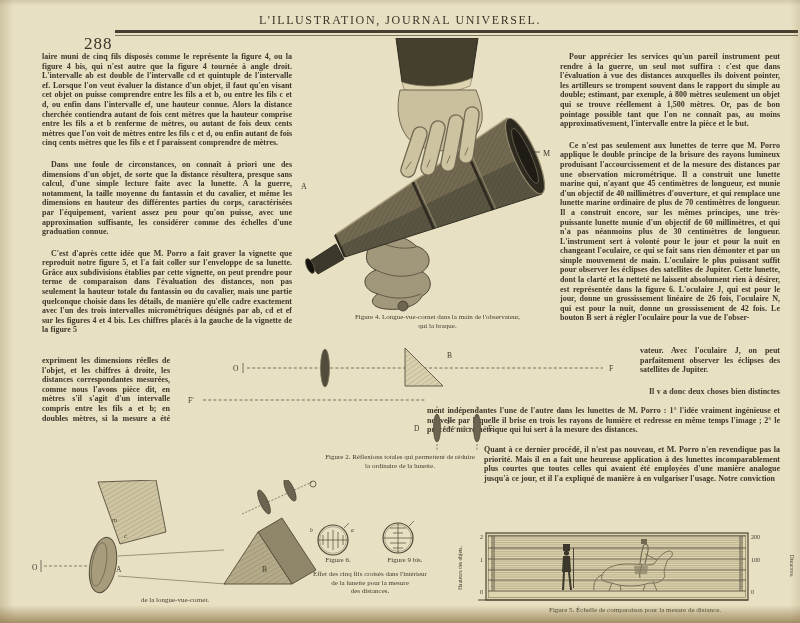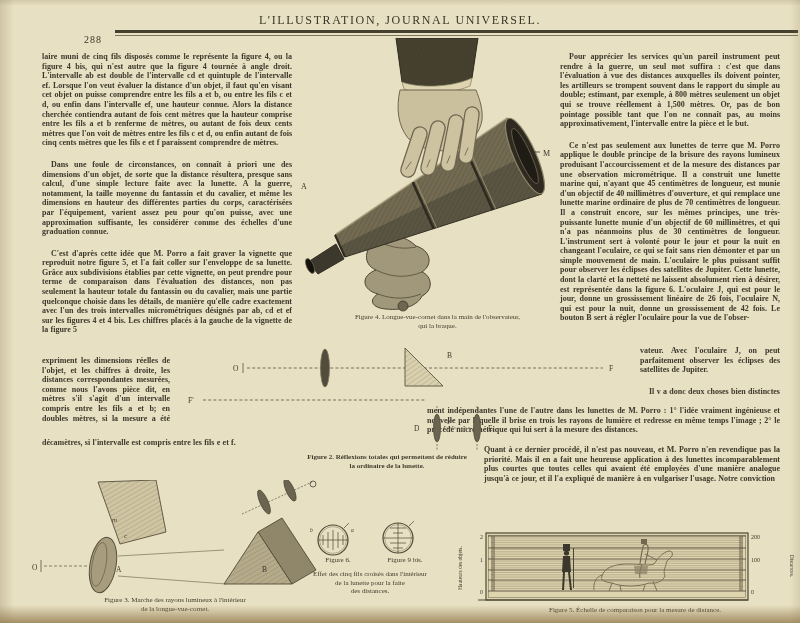--- a/index.html
+++ b/index.html
@@ -9,39 +9,38 @@
   .col p{margin:12px;text-indent:9px;font-weight:bold;}
   .col p.noind{text-indent:0;}
   .cap{font-size:7px;line-height:8.6px;text-align:center;color:#413c2f;}
   .vignette{pointer-events:none;}
   svg{display:block;}
   svg text{font-family:"Liberation Serif","DejaVu Serif",serif;fill:#3c382c;}
 </style>
 </head>
 <body>
 
-<div class="abs" style="left:84px;top:34px;font-size:10px;letter-spacing:1px;color:#383428;">288</div>
+<div class="abs" style="left:84px;top:34px;font-size:17px;letter-spacing:1px;color:#383428;">288</div>
 
 <div class="abs" style="left:200px;top:13px;width:400px;text-align:center;font-size:12px;letter-spacing:1.6px;color:#3a362a;">L'ILLUSTRATION, JOURNAL UNIVERSEL.</div>
 
 <div class="abs" style="left:115px;top:30px;width:683px;height:3px;background:#45402f;"></div>
 <div class="abs" style="left:115px;top:34.5px;width:683px;height:1px;background:#7c745c;"></div>
 
 <div class="abs col" style="left:30px;top:40px;width:274px;height:302px;">
   <p class="noind">laire muni de cinq fils disposés comme le représente la figure 4, ou la figure 4 bis, qui n'est autre que la figure 4 tournée à angle droit. L'intervalle ab est double de l'intervalle cd et quintuple de l'intervalle ef. Lorsque l'on veut évaluer la distance d'un objet, il faut qu'en visant cet objet on puisse comprendre entre les fils a et b, ou entre les fils c et d, ou enfin dans l'intervalle ef, une hauteur connue. Alors la distance cherchée contiendra autant de fois cent mètres que la hauteur comprise entre les fils a et b renferme de mètres, ou autant de fois deux cents mètres que l'on voit de mètres entre les fils c et d, ou enfin autant de fois cinq cents mètres que les fils e et f paraissent comprendre de mètres.</p>
   <p>Dans une foule de circonstances, on connaît à priori une des dimensions d'un objet, de sorte que la distance résultera, presque sans calcul, d'une simple lecture faite avec la lunette. A la guerre, notamment, la taille moyenne du fantassin et du cavalier, et même les dimensions en hauteur des différentes parties du corps, caractérisées par l'équipement, varient assez peu pour qu'on puisse, avec une approximation suffisante, les considérer comme des échelles d'une graduation connue.</p>
   <p>C'est d'après cette idée que M. Porro a fait graver la vignette que reproduit notre figure 5, et l'a fait coller sur l'enveloppe de sa lunette. Grâce aux subdivisions établies par cette vignette, on peut prendre pour terme de comparaison dans l'évaluation des distances, non pas seulement la hauteur totale du fantassin ou du cavalier, mais une partie quelconque choisie dans les détails, de manière qu'elle cadre exactement avec l'un des trois intervalles micrométriques désignés par ab, cd et ef sur les figures 4 et 4 bis. Les chiffres placés à la gauche de la vignette de la figure 5</p>
 </div>
 
 <div class="abs col" style="left:30px;top:344px;width:152px;height:80px;">
   <p class="noind">expriment les dimensions réelles de l'objet, et les chiffres à droite, les distances correspondantes mesurées, comme nous l'avons pièce dit, en mètres s'il s'agit d'un intervalle compris entre les fils a et b; en doubles mètres, si la mesure a été prise avec les fils c et d; en demi-</p>
 </div>
 
 <div class="abs col" style="left:30px;top:426px;width:274px;height:56px;">
-  <p class="noind">décamètres, si l'intervalle est compris entre les fils e et f.</p>
 </div>
 
 <div class="abs col" style="left:548px;top:40px;width:244px;height:294px;">
   <p>Pour apprécier les services qu'un pareil instrument peut rendre à la guerre, un seul mot suffira : c'est que dans l'évaluation à vue des distances auxquelles ils doivent pointer, les artilleurs se trompent souvent dans le rapport du simple au double; estimant, par exemple, à 800 mètres seulement un objet qui se trouve réellement à 1,500 mètres. Or, pas de bon pointage possible tant que l'on ne connaît pas, au moins approximativement, l'intervalle entre la pièce et le but.</p>
   <p>Ce n'est pas seulement aux lunettes de terre que M. Porro applique le double principe de la brisure des rayons lumineux produisant l'accourcissement et de la mesure des distances par une observation micrométrique. Il a construit une lunette marine qui, n'ayant que 45 centimètres de longueur, est munie d'un objectif de 40 millimètres d'ouverture, et qui remplace une lunette marine ordinaire de plus de 70 centimètres de longueur. Il a construit encore, sur les mêmes principes, une très-puissante lunette munie d'un objectif de 60 millimètres, et qui n'a pas néanmoins plus de 30 centimètres de longueur. L'instrument sert à volonté pour le jour et pour la nuit en changeant l'oculaire, ce qui se fait sans rien démonter et par un simple mouvement de main. L'oculaire le plus puissant suffit pour observer les éclipses des satellites de Jupiter. Cette lunette, dont la clarté et la netteté ne laissent absolument rien à désirer, est représentée dans la figure 6. L'oculaire J, qui est pour le jour, donne un grossissement linéaire de 26 fois, l'oculaire N, qui est pour la nuit, donne un grossissement de 42 fois. Le bouton B sert à régler l'oculaire pour la vue de l'obser-</p>
 </div>
 
 <div class="abs col" style="left:628px;top:334px;width:164px;height:60px;">
   <p class="noind">vateur. Avec l'oculaire J, on peut parfaitement observer les éclipses des satellites de Jupiter.</p>
   <p>Il y a donc deux choses bien distinctes et complète-</p>
@@ -144,21 +143,21 @@
   <line x1="252" y1="66" x2="252" y2="72" stroke="#5a5444" stroke-width="0.7" stroke-dasharray="2 1.6"></line>
   <line x1="252" y1="104" x2="252" y2="110" stroke="#5a5444" stroke-width="0.7" stroke-dasharray="2 1.6"></line>
   <line x1="258" y1="88" x2="286" y2="88" stroke="#5a5444" stroke-width="0.7" stroke-dasharray="2 1.6"></line>
   <text x="262" y="84" font-size="7">F″</text>
   <ellipse cx="292" cy="88" rx="3.5" ry="14" fill="#6b6450" stroke="#4a4536" stroke-width="0.7"></ellipse>
   <line x1="292" y1="66" x2="292" y2="72" stroke="#5a5444" stroke-width="0.7" stroke-dasharray="2 1.6"></line>
   <line x1="292" y1="104" x2="292" y2="110" stroke="#5a5444" stroke-width="0.7" stroke-dasharray="2 1.6"></line>
   <text x="303" y="91" font-size="7.5">E</text>
 </svg>
 
-<div class="abs cap" style="left:287px;top:453px;width:200px;font-weight:bold;">
+<div class="abs cap" style="left:300px;top:453px;width:200px;">
   <div>Figure 2. Réflexions totales qui permettent de réduire</div>
   <div>la ordinaire de la lunette.</div>
 </div>
 
 <svg class="abs" style="left:28px;top:480px;" width="290" height="118" viewBox="0 0 290 118">
   <defs>
     <pattern id="h3" width="4" height="4" patternUnits="userSpaceOnUse" patternTransform="rotate(60)">
       <line x1="0" y1="0" x2="0" y2="4" stroke="#564f3d" stroke-width="0.6" opacity="0.6"></line>
     </pattern>
   </defs>
@@ -193,21 +192,20 @@
         <ellipse cx="236" cy="22" rx="4" ry="13" fill="#6b6450" stroke="#4a4536" stroke-width="0.7"></ellipse>
       </g>
     <g transform="rotate(-24 262 10)">
         <ellipse cx="262" cy="10" rx="4" ry="12" fill="#6b6450" stroke="#4a4536" stroke-width="0.7"></ellipse>
       </g>
     <circle cx="285" cy="4" r="3" fill="none" stroke="#4a4536" stroke-width="0.8"></circle>
   </g>
 </svg>
 
 <div class="abs cap" style="left:50px;top:596px;width:250px;">
-  <div>Figure 3. Marche des rayons lumineux à l'intérieur</div>
   <div>de la longue-vue-cornet.</div>
 </div>
 
 <svg class="abs" style="left:303px;top:518px;" width="135" height="44" viewBox="0 0 135 44">
 
   <g stroke="#4f4938" fill="none">
     <circle cx="30" cy="22" r="15" stroke-width="1.2"></circle>
     <circle cx="30" cy="22" r="13.4" stroke-width="0.5" opacity="0.7"></circle>
     <line x1="15" y1="22" x2="45" y2="22" stroke-width="0.7"></line>
     <line x1="20" y1="17" x2="20" y2="27" stroke-width="0.7"></line>
@@ -231,21 +229,21 @@
     <line x1="80" y1="20" x2="110" y2="20" stroke-width="0.7"></line>
     <path d="M106 8 L111 3" stroke-width="0.7"></path>
   </g>
 </svg>
 
 <div class="abs cap" style="left:312px;top:556px;width:52px;">Figure 6.</div>
 <div class="abs cap" style="left:374px;top:556px;width:62px;">Figure 9 bis.</div>
 
 <div class="abs cap" style="left:303px;top:570px;width:134px;">
   <div>Effet des cinq fils croisés dans l'intérieur</div>
-  <div>de la lunette pour la faite</div>
+  <div>de la lunette pour la mesure</div>
   <div>des distances.</div>
 </div>
 
 <svg class="abs" style="left:452px;top:520px;" width="348" height="100" viewBox="0 0 348 100">
 
   <text transform="rotate(-90 10 48)" x="10" y="48" text-anchor="middle" font-size="5.4">Hauteurs des objets.</text>
 
   <rect x="34" y="13" width="262" height="67" fill="#ded4ae" stroke="#4f4938" stroke-width="1.2"></rect>
   <rect x="36.5" y="15.5" width="257" height="62" fill="none" stroke="#6b6450" stroke-width="0.5"></rect>
 

